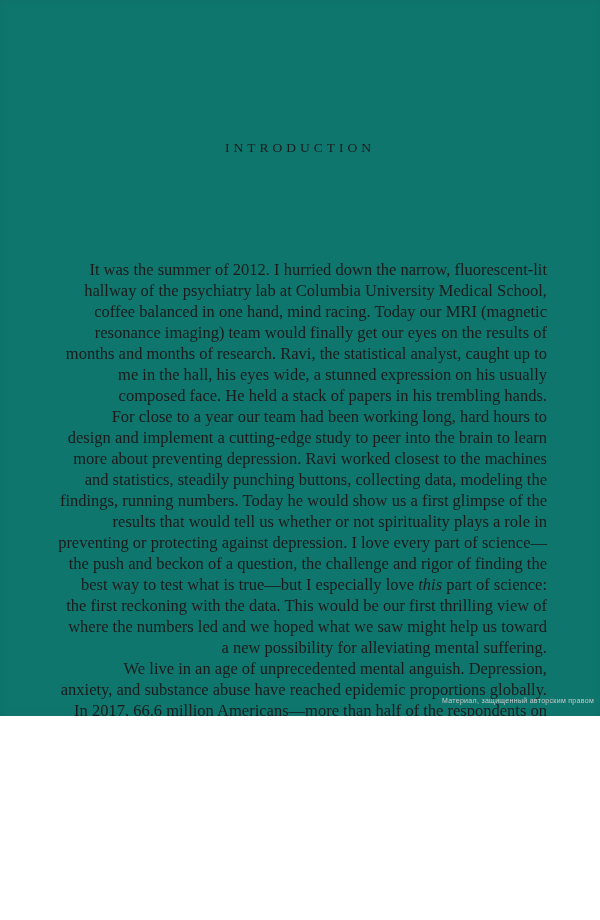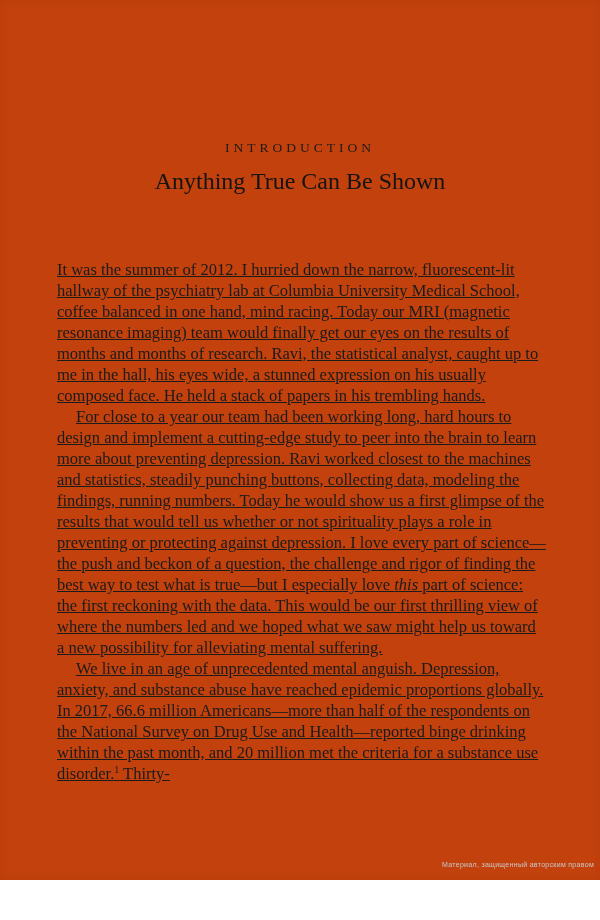--- a/index.html
+++ b/index.html
@@ -3,22 +3,22 @@
 <meta charset="utf-8">
 <style>
   html, body {
     margin: 0;
     padding: 0;
     background: #ffffff;
   }
   .page {
     position: relative;
     width: 600px;
-    height: 880px;
-    background: #c2410c;
+    height: 716px;
+    background: #0f766e;
     font-family: "Liberation Serif", "DejaVu Serif", serif;
     color: #1b1b1b;
     overflow: hidden;
     box-shadow: inset 0 0 10px rgba(0,0,0,0.05);
   }
   .kicker {
     position: absolute;
     top: 140px;
     left: 0;
     right: 0;
@@ -38,22 +38,21 @@
     margin: 0;
     color: #141414;
   }
   .body-text {
     position: absolute;
     top: 259px;
     left: 57px;
     width: 490px;
     font-size: 16.5px;
     line-height: 21px;
-    text-align: left;
-    text-decoration: underline;
+    text-align: right;
   }
   .para {
     margin: 0;
   }
   .para.indent {
     text-indent: 19px;
   }
   .italic {
     font-style: italic;
   }
@@ -72,21 +71,20 @@
     color: #c9c9c9;
   }
 </style>
 </head>
 <body>
 
 <div class="page">
 
   <div class="kicker">INTRODUCTION</div>
 
-  <h1 class="chapter-title">Anything True Can Be Shown</h1>
 
   <div class="body-text">
 
     <p class="para"><span>It was the summer of 2012. I hurried down the narrow, fluorescent-lit hallway of the psychiatry lab at Columbia University Medical School, coffee balanced in one hand, mind racing. Today our MRI (magnetic resonance imaging) team would finally get our eyes on the results of months and months of research. Ravi, the statistical analyst, caught up to me in the hall, his eyes wide, a stunned expression on his usually composed face. He held a stack of papers in his trembling hands.</span></p>
 
 
     <p class="para indent"><span>For close to a year our team had been working long, hard hours to design and implement a cutting-edge study to peer into the brain to learn more about preventing depression. Ravi worked closest to the machines and statistics, steadily punching buttons, collecting data, modeling the findings, running numbers. Today he would show us a first glimpse of the results that would tell us whether or not spirituality plays a role in preventing or protecting against depression. I love every part of science—the push and beckon of a question, the challenge and rigor of finding the best way to test what is true—but I especially love </span><span class="italic">this</span><span> part of science: the first reckoning with the data. This would be our first thrilling view of where the numbers led and we hoped what we saw might help us toward a new possibility for alleviating mental suffering.</span></p>
 
     <p class="para indent"><span>We live in an age of unprecedented mental anguish. Depression, anxiety, and substance abuse have reached epidemic proportions globally. In 2017, 66.6 million Americans—more than half of the respondents on the National Survey on Drug Use and Health—reported binge drinking within the past month, and 20 million met the criteria for a substance use disorder.</span><sup class="fn">1</sup><span>  Thirty-</span></p>
 

